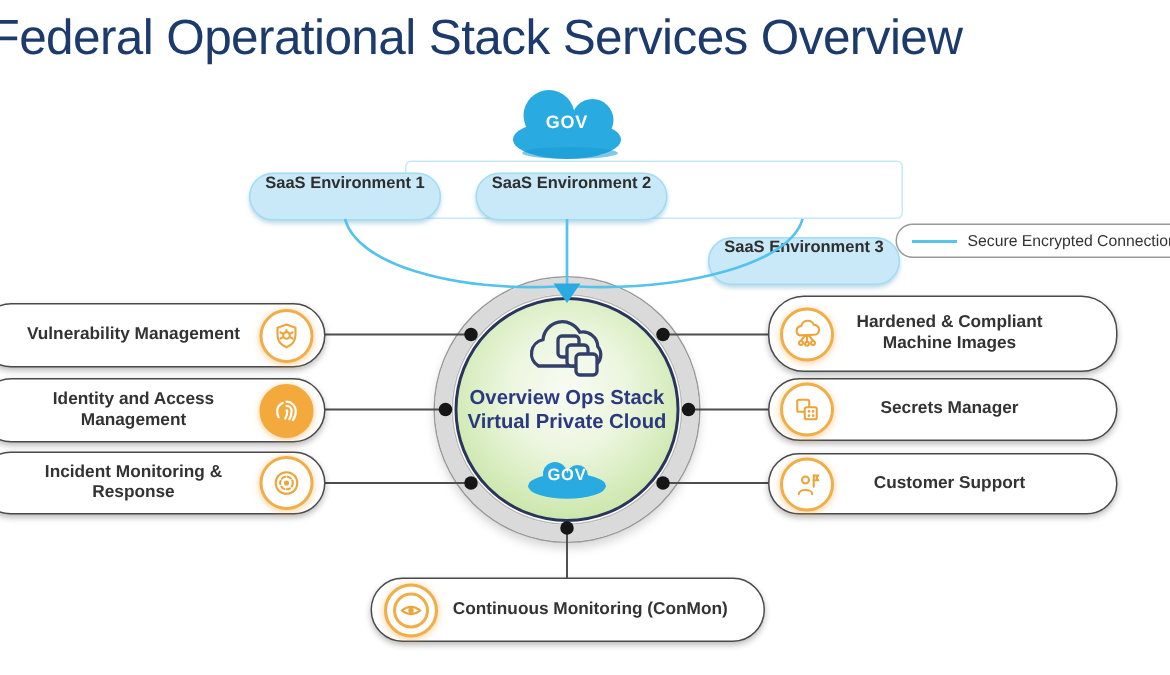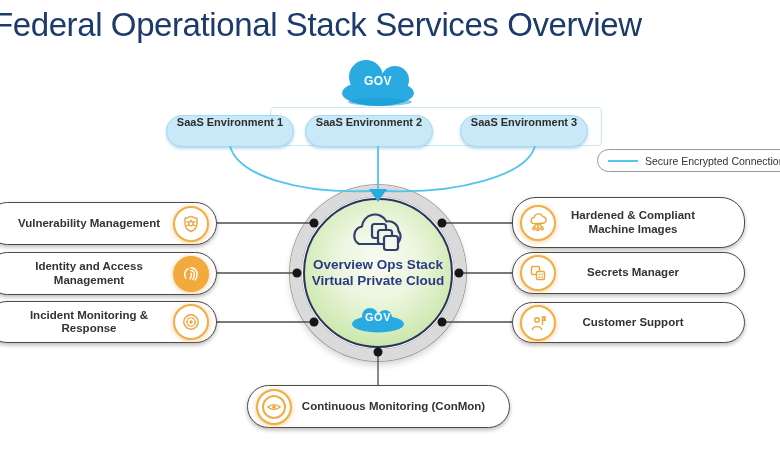--- a/index.html
+++ b/index.html
@@ -24,21 +24,21 @@
     position:absolute;left:270px;top:107px;width:330px;height:37px;
     border:1.5px solid #c7e8f7;border-radius:4px;background:transparent;
   }
   .saas{
     position:absolute;top:115px;height:30px;width:126px;
     background:#c9e9f8;border:1.5px solid #a0dcf4;border-radius:16px;
     box-shadow:0 2px 3px rgba(110,170,205,.45);
     display:flex;align-items:flex-start;justify-content:center;
     font-size:11px;font-weight:600;color:#2e2e2e;white-space:nowrap;
   }
-  #saas-1{left:166px;} #saas-2{left:305px;} #saas-3{left:460px;}
+  #saas-1{left:166px;} #saas-2{left:317px;} #saas-3{left:472px;margin-top:43px;}
   
   #legend{
     position:absolute;left:597px;top:149px;width:215px;height:23px;
     background:#fff;border:1.5px solid #9a9a9a;border-radius:12px;
     display:flex;align-items:center;gap:7px;padding-left:10px;box-sizing:border-box;
   }
   #legend .line{width:30px;height:2px;background:#56c5ee;flex:0 0 auto;}
   #legend .lbl{font-size:10.5px;font-weight:500;color:#333;white-space:nowrap;}
   
   #hub-ring{

